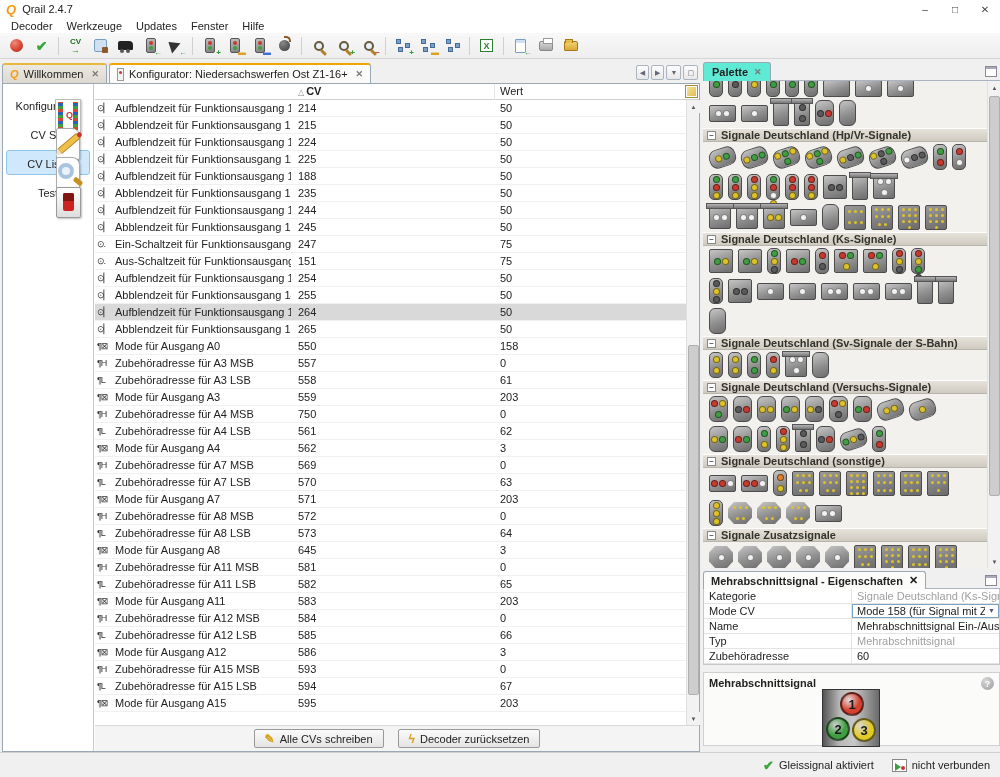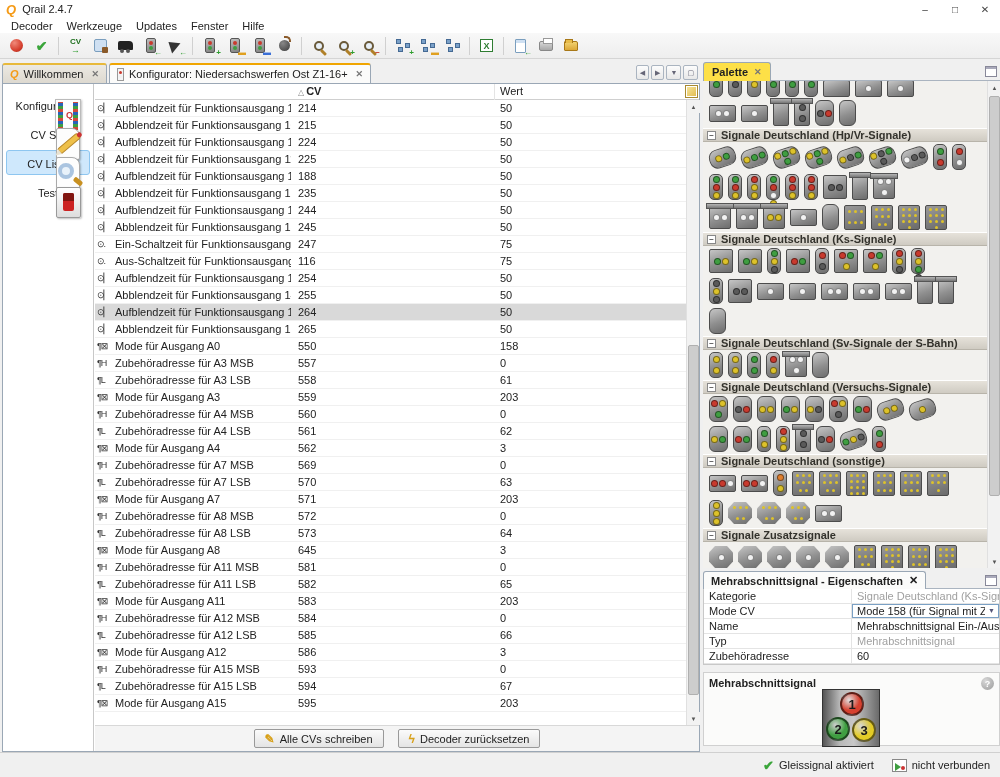--- a/index.html
+++ b/index.html
@@ -131,21 +131,21 @@
   .btnrow { position:absolute; left:0; right:0; bottom:0; height:26px; background:#f4f4f4;
     border-top:1px solid #d8d8d8; display:flex; align-items:center; justify-content:center; gap:14px; }
   .pushbtn { height:19px; display:inline-flex; align-items:center; gap:5px; padding:0 10px;
     background:linear-gradient(#fbfbfb,#e4e4e4); border:1px solid #999; border-radius:2px; }
   .pb-ic { color:#d8a018; font-weight:bold; font-size:12px; }
 
   
   .right-area { position:absolute; left:703px; top:62px; width:297px; height:690px; }
   .pal-tabbar { position:absolute; left:0; top:0; right:0; height:19px; border-bottom:1px solid #aab4c0; }
   .pal-tab { position:absolute; left:0; top:0; height:19px; display:flex; align-items:center; gap:6px; padding:0 8px;
-    background:#fde047; border:1px solid #9aa7b5; border-bottom:none; border-radius:3px 3px 0 0; font-weight:bold;text-align:right; }
+    background:#5eead4; border:1px solid #9aa7b5; border-bottom:none; border-radius:3px 3px 0 0; font-weight:bold;text-align:right; }
   .pal-tab .tclose { color:#777; font-size:9px; }
   .minibox { position:absolute; right:3px; top:4px; width:12px; height:11px; border:1px solid #889;
     background:#fff; box-shadow:inset 0 2px 0 #aab; }
   .pal-body { position:absolute; left:0; top:19px; right:13px; bottom:184px; background:#f2f1ee; overflow:hidden; }
   .pal-scroll { right:0; top:19px; bottom:184px; }
   .pal-header { height:14px; display:flex; align-items:center; gap:5px; padding:0 4px;
     background:linear-gradient(#e6e2da,#cfcbc2); border-top:1px solid #fff; border-bottom:1px solid #b8b4aa;
     font-weight:bold; color:#33322c; }
   .pal-minus { width:9px; height:9px; border:1px solid #888; background:#fff; font-size:8px; line-height:7px;
     text-align:center; color:#555; }
@@ -421,21 +421,21 @@
           </div>
           <div class="trow">
             <span class="ticon">⊙.</span>
             <span class="tdesc">Ein-Schaltzeit für Funktionsausgang 13 (LSB f</span>
             <span class="tcv">247</span>
             <span class="twert">75</span>
           </div>
           <div class="trow">
             <span class="ticon">⊙.</span>
             <span class="tdesc">Aus-Schaltzeit für Funktionsausgang 13 (LSB</span>
-            <span class="tcv">116</span>
+            <span class="tcv">151</span>
             <span class="twert">75</span>
           </div>
           <div class="trow">
             <span class="ticon">⊙▏</span>
             <span class="tdesc">Aufblendzeit für Funktionsausgang 14</span>
             <span class="tcv">254</span>
             <span class="twert">50</span>
           </div>
           <div class="trow">
             <span class="ticon">⊙▏</span>
@@ -475,21 +475,21 @@
           </div>
           <div class="trow">
             <span class="ticon">¶⊠</span>
             <span class="tdesc">Mode für Ausgang A3</span>
             <span class="tcv">559</span>
             <span class="twert">203</span>
           </div>
           <div class="trow">
             <span class="ticon">¶H</span>
             <span class="tdesc">Zubehöradresse für A4 MSB</span>
-            <span class="tcv">560</span>
+            <span class="tcv">750</span>
             <span class="twert">0</span>
           </div>
           <div class="trow">
             <span class="ticon">¶L</span>
             <span class="tdesc">Zubehöradresse für A4 LSB</span>
             <span class="tcv">561</span>
             <span class="twert">62</span>
           </div>
           <div class="trow">
             <span class="ticon">¶⊠</span>

